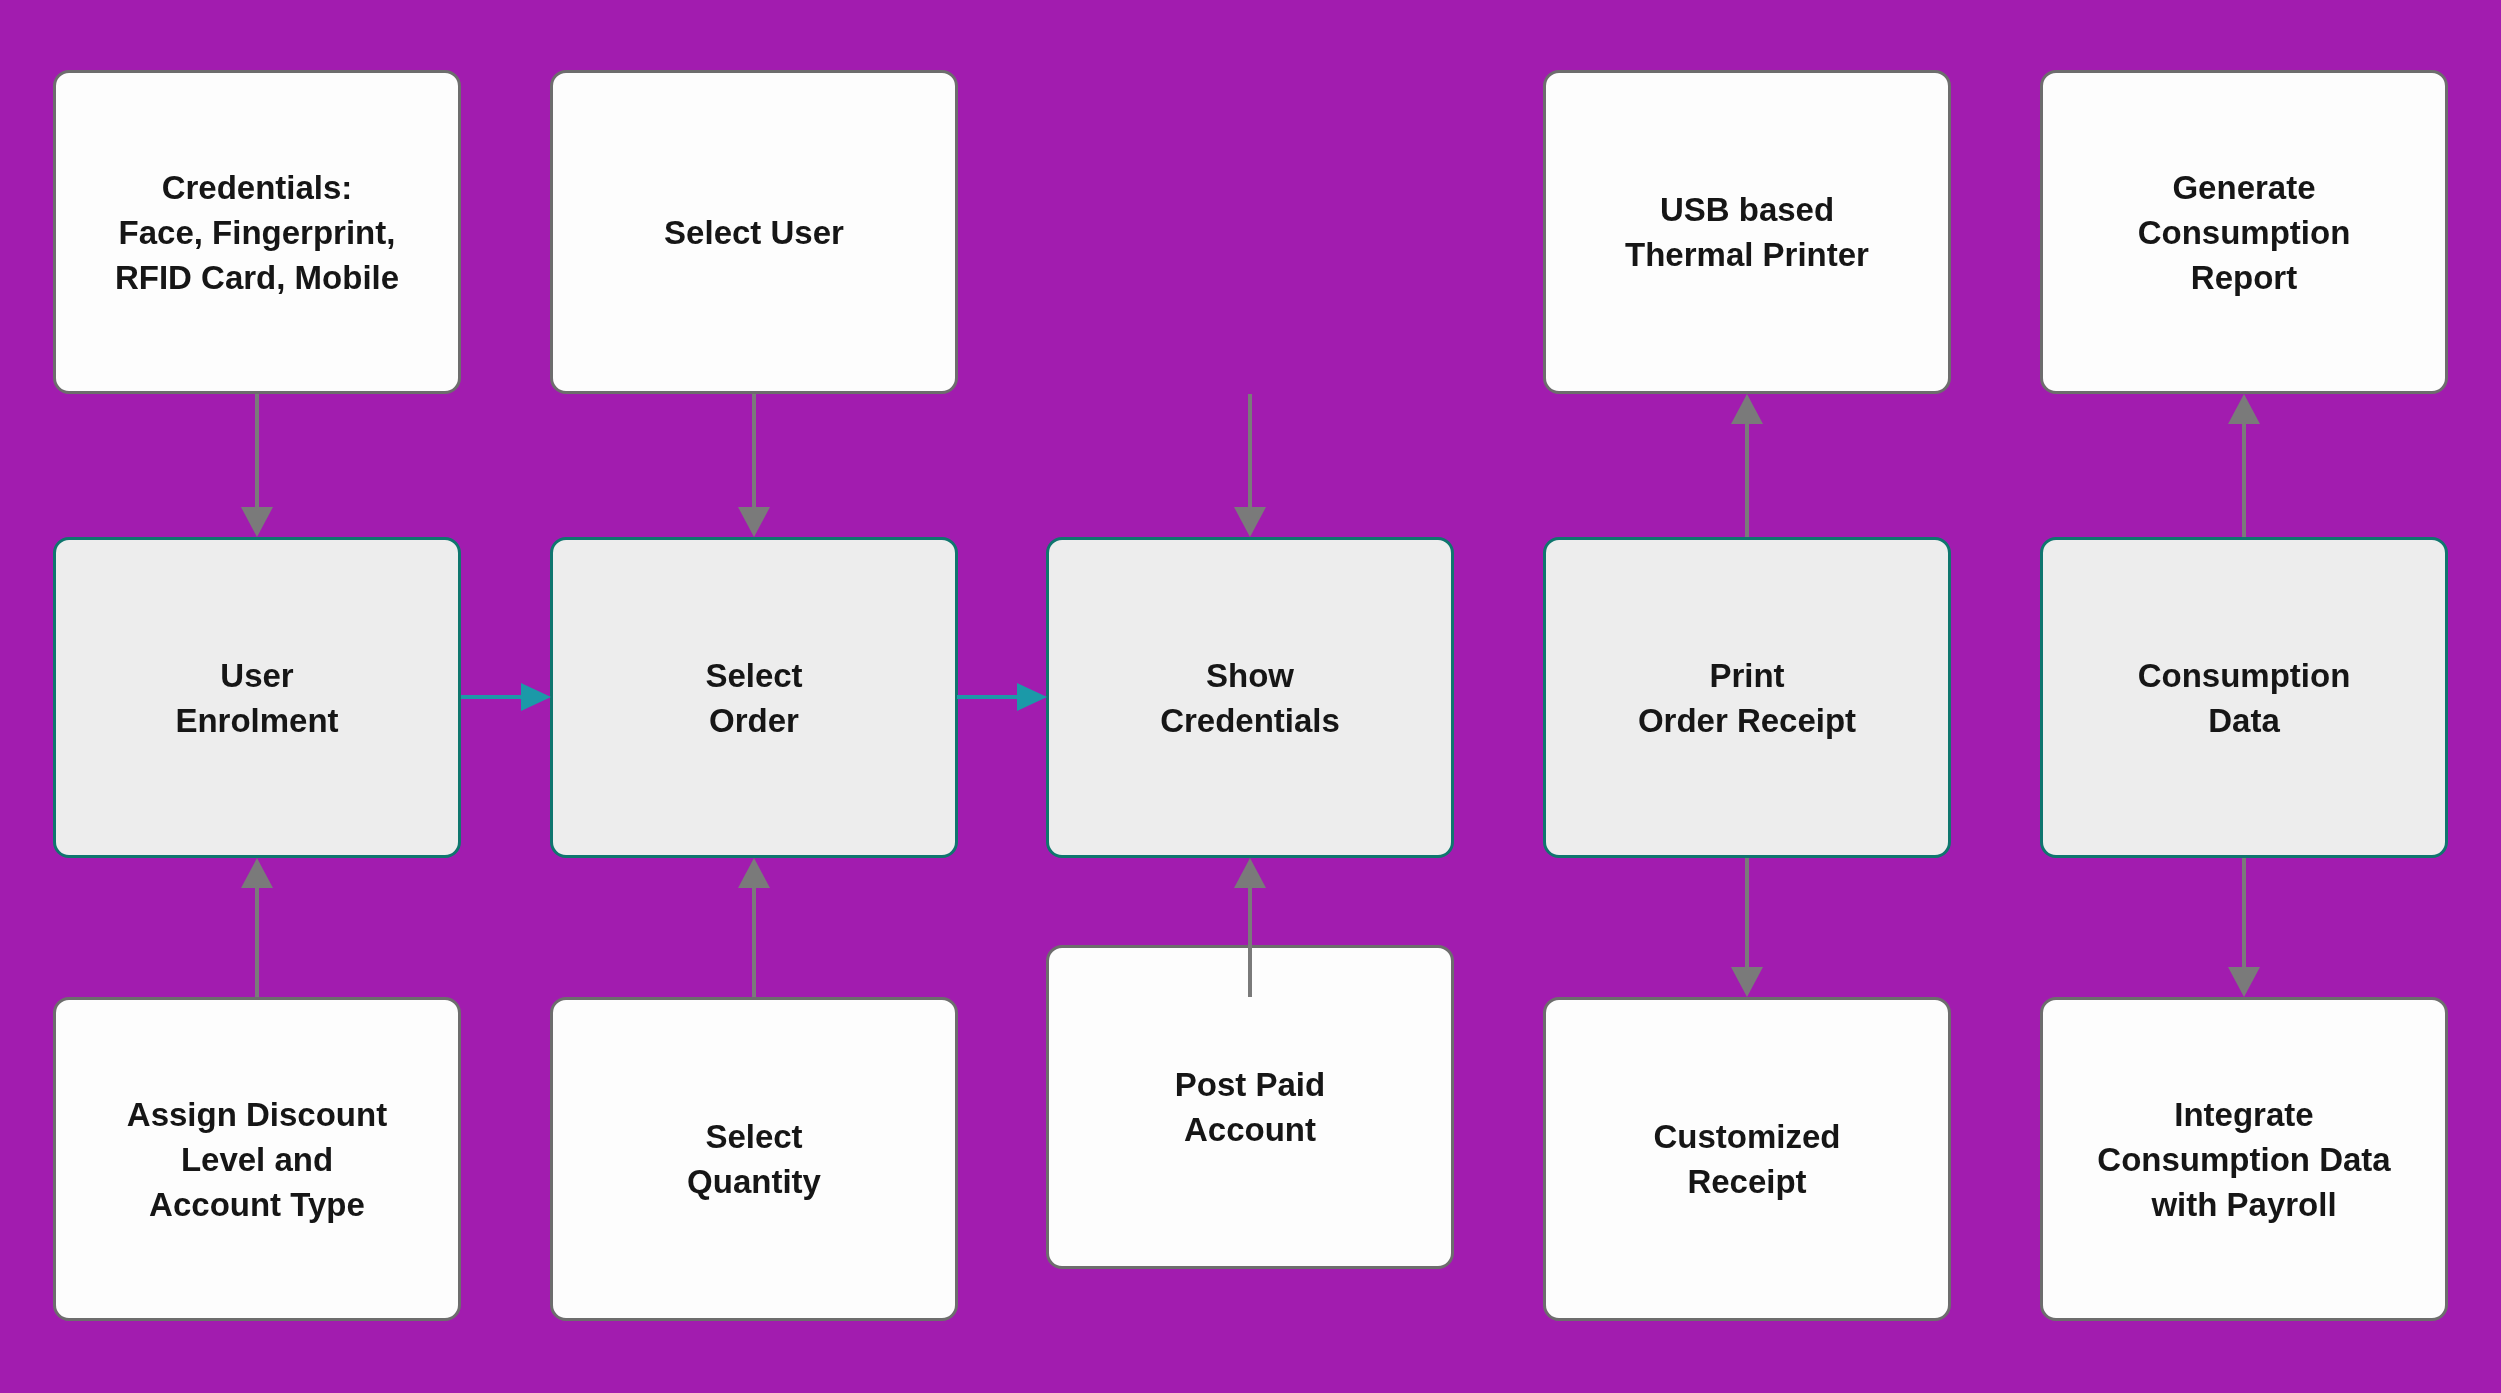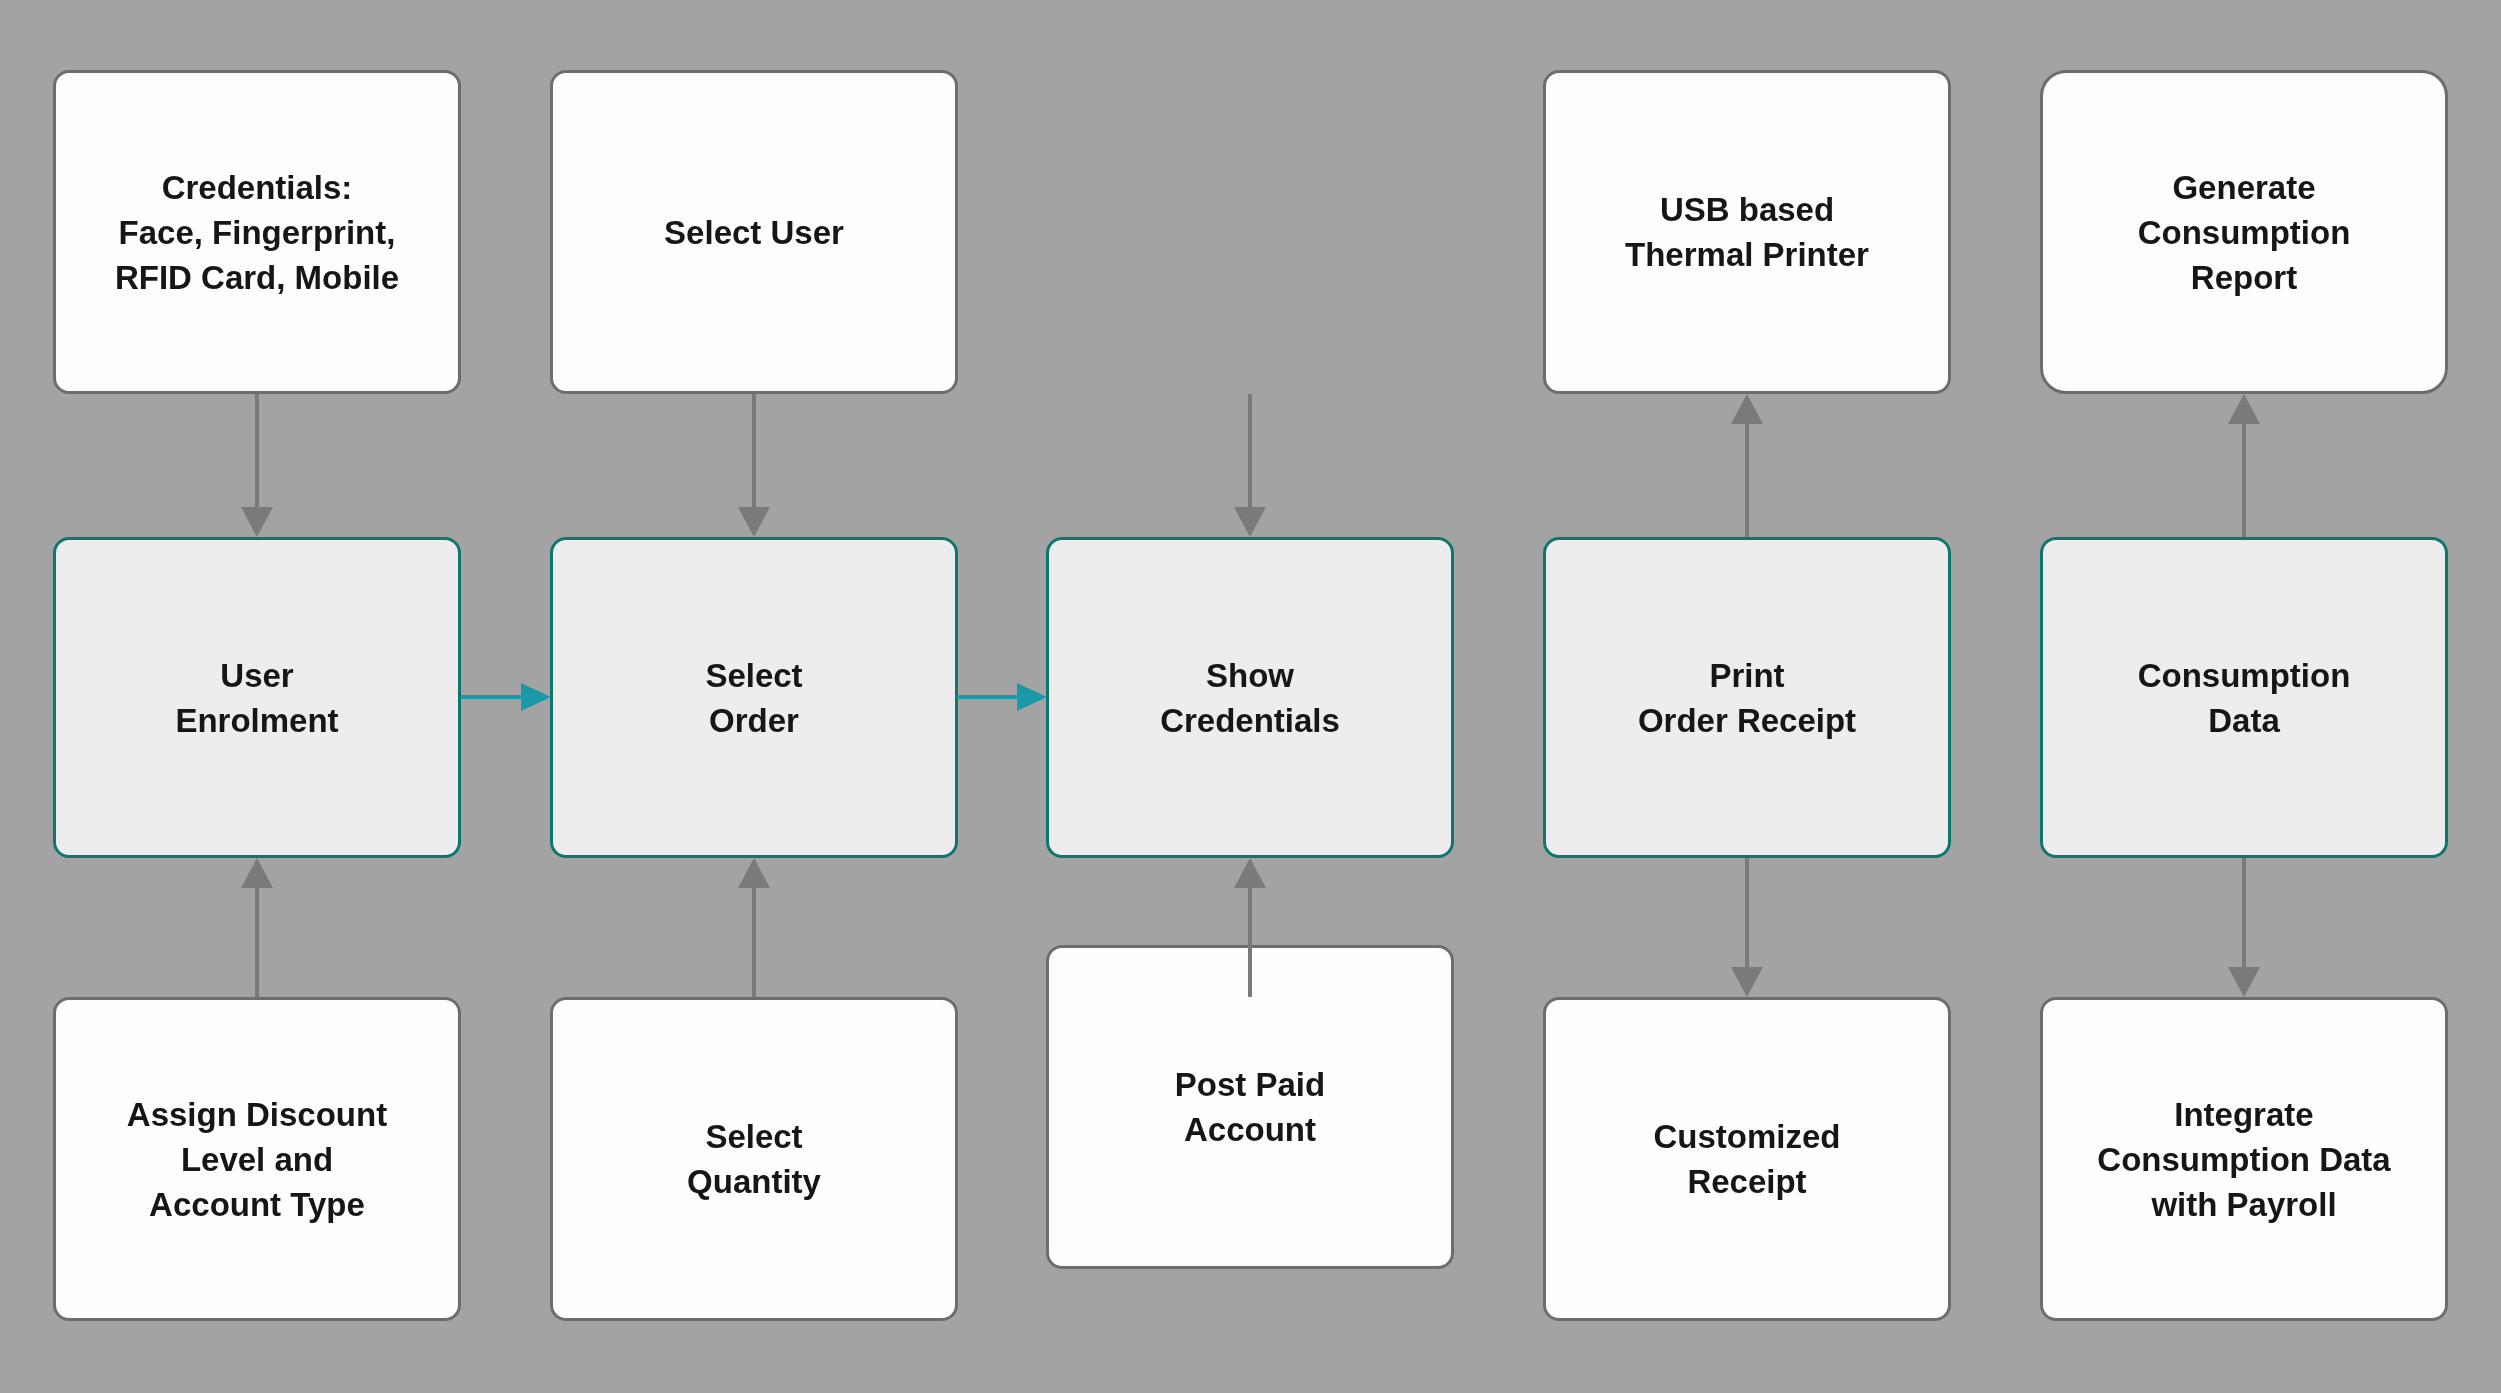--- a/index.html
+++ b/index.html
@@ -1,19 +1,19 @@
 <!DOCTYPE html>
 <html><head>
 <meta charset="utf-8">
 <style>
   html,body { margin:0; padding:0; background:#000; }
   #canvas {
     position:relative;
     width:2501px; height:1393px;
-    background:#a3a3a3;
+    background:#a21caf;
     overflow:hidden;
     font-family:"Liberation Sans", sans-serif;
   }
   .node {
     position:absolute;
     width:408px;
     display:flex; align-items:center; justify-content:center;
     border-radius:16px;
     box-sizing:border-box;
   }
@@ -43,21 +43,21 @@
 Face, Fingerprint,
 RFID Card, Mobile</span>
   </div>
   <div class="node plain" style="left:550px; top:70px;">
     <span class="label">Select User</span>
   </div>
   <div class="node plain" style="left:1543px; top:70px;">
     <span class="label">USB based
 Thermal Printer</span>
   </div>
-  <div class="node plain" style="left:2040px; top:70px;border-radius:26px;">
+  <div class="node plain" style="left:2040px; top:70px;">
     <span class="label">Generate
 Consumption
 Report</span>
   </div>
 
   <div class="node process" style="left:53px; top:537px;">
     <span class="label">User
 Enrolment</span>
   </div>
   <div class="node process" style="left:550px; top:537px;">

